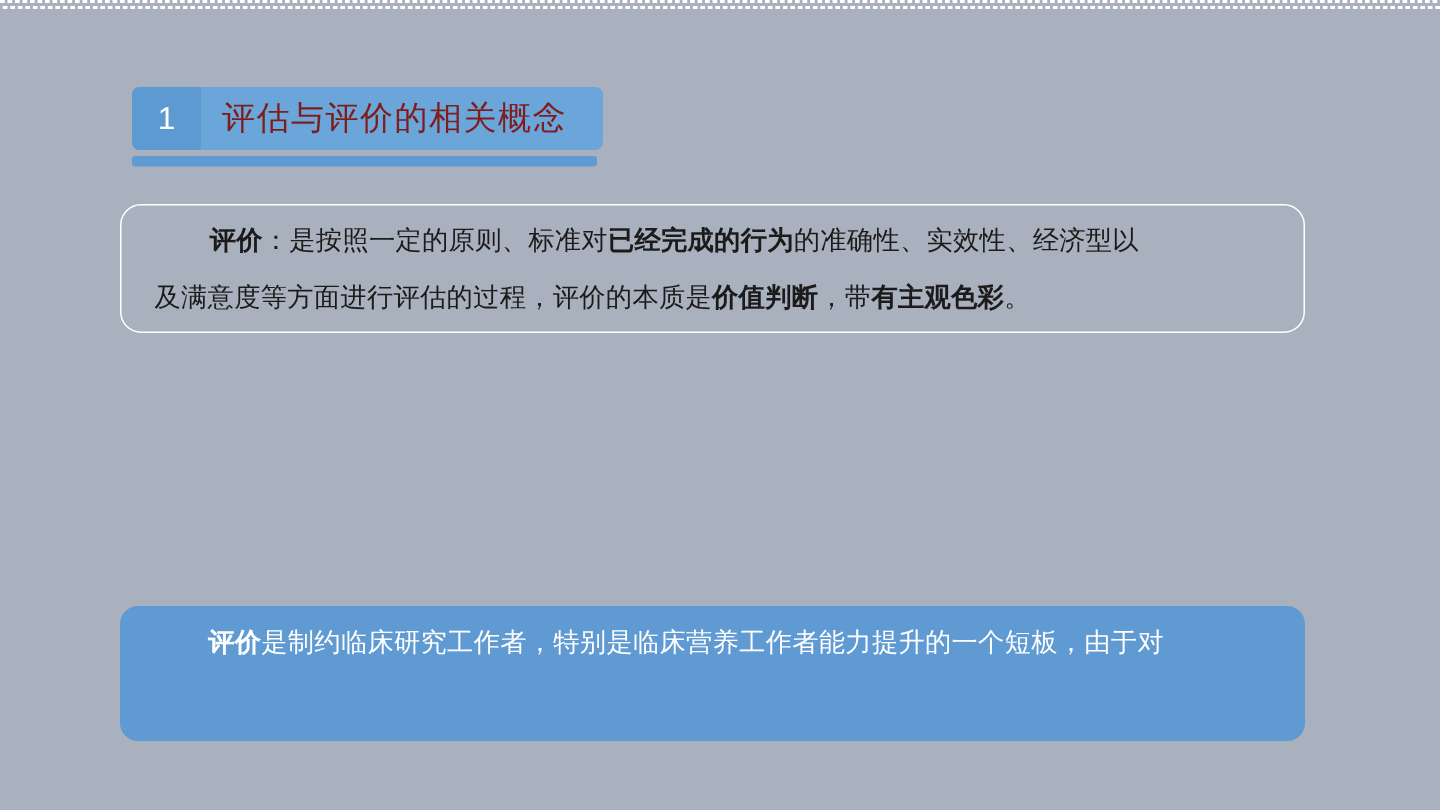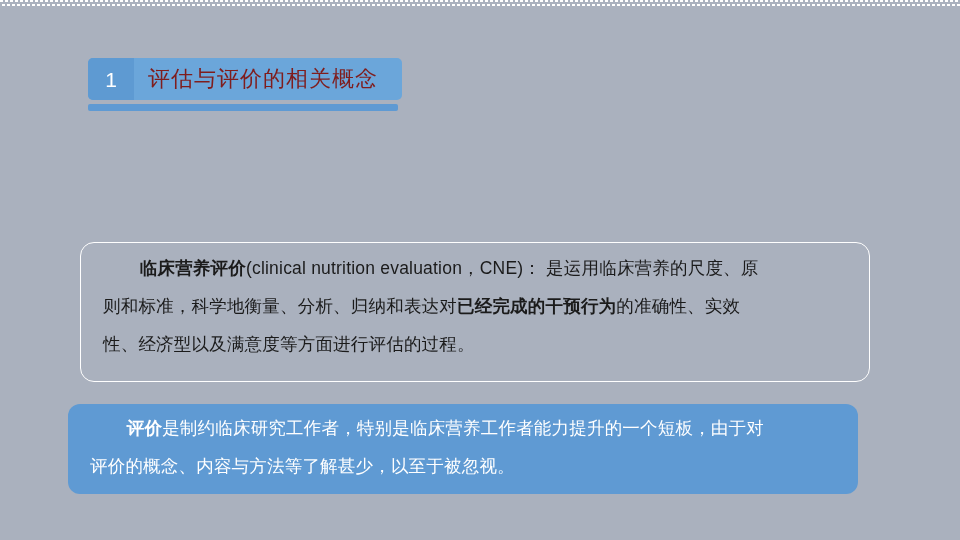--- a/index.html
+++ b/index.html
@@ -109,21 +109,21 @@
   }
   .box-text b { font-weight: bold; }
   .indent { padding-left: 2.1em; }
 
   #box-1 .box-text { left: 22px; top: 4px; }
   #box-2 .box-text { left: 22px; top: 6px; }
 
   
   #box-3 {
     position: absolute;
-    left: 68px;
+    left: 80px;
     top: 404px;
     width: 790px;
     height: 90px;
     background: #5f9ad3;
     border-radius: 12px;
     box-sizing: border-box;
   }
   #box-3 .box-text {
     left: 22px;
     top: 5px;
@@ -138,23 +138,21 @@
 <div id="slide">
 
   <div id="texture"></div>
 
   <div id="title-block">
     <div id="title-number">1</div>
     <div id="title-text">评估与评价的相关概念</div>
   </div>
   <div id="title-rule"></div>
 
-  <div class="outline-box" id="box-2">
-      <div class="box-text indent" style="top: 6px;"><b>临床营养评价</b><span>(clinical nutrition evaluation，CNE)： 是运用临床营养的尺度、原</span></div>
-      <div class="box-text" style="top: 44px;"><span>则和标准，科学地衡量、分析、归纳和表达对</span><b>已经完成的干预行为</b><span>的准确性、实效</span></div>
-      <div class="box-text" style="top: 82px;"><span>性、经济型以及满意度等方面进行评估的过程。</span></div>
+  <div class="outline-box" id="box-1">
+      <div class="box-text indent" style="top: 4px;"><b>评价</b><span>：是按照一定的原则、标准对</span><b>已经完成的行为</b><span>的准确性、实效性、经济型以</span></div>
+      <div class="box-text" style="top: 42px;"><span>及满意度等方面进行评估的过程，评价的本质是</span><b>价值判断</b><span>，带</span><b>有主观色彩</b><span>。</span></div>
     </div>
   <div id="box-3">
       <div class="box-text indent" style="top: 5px;"><b>评价</b><span>是制约临床研究工作者，特别是临床营养工作者能力提升的一个短板，由于对</span></div>
-      <div class="box-text" style="top: 43px;"><span>评价的概念、内容与方法等了解甚少，以至于被忽视。</span></div>
     </div>
 
 </div>
 
 </body></html>

